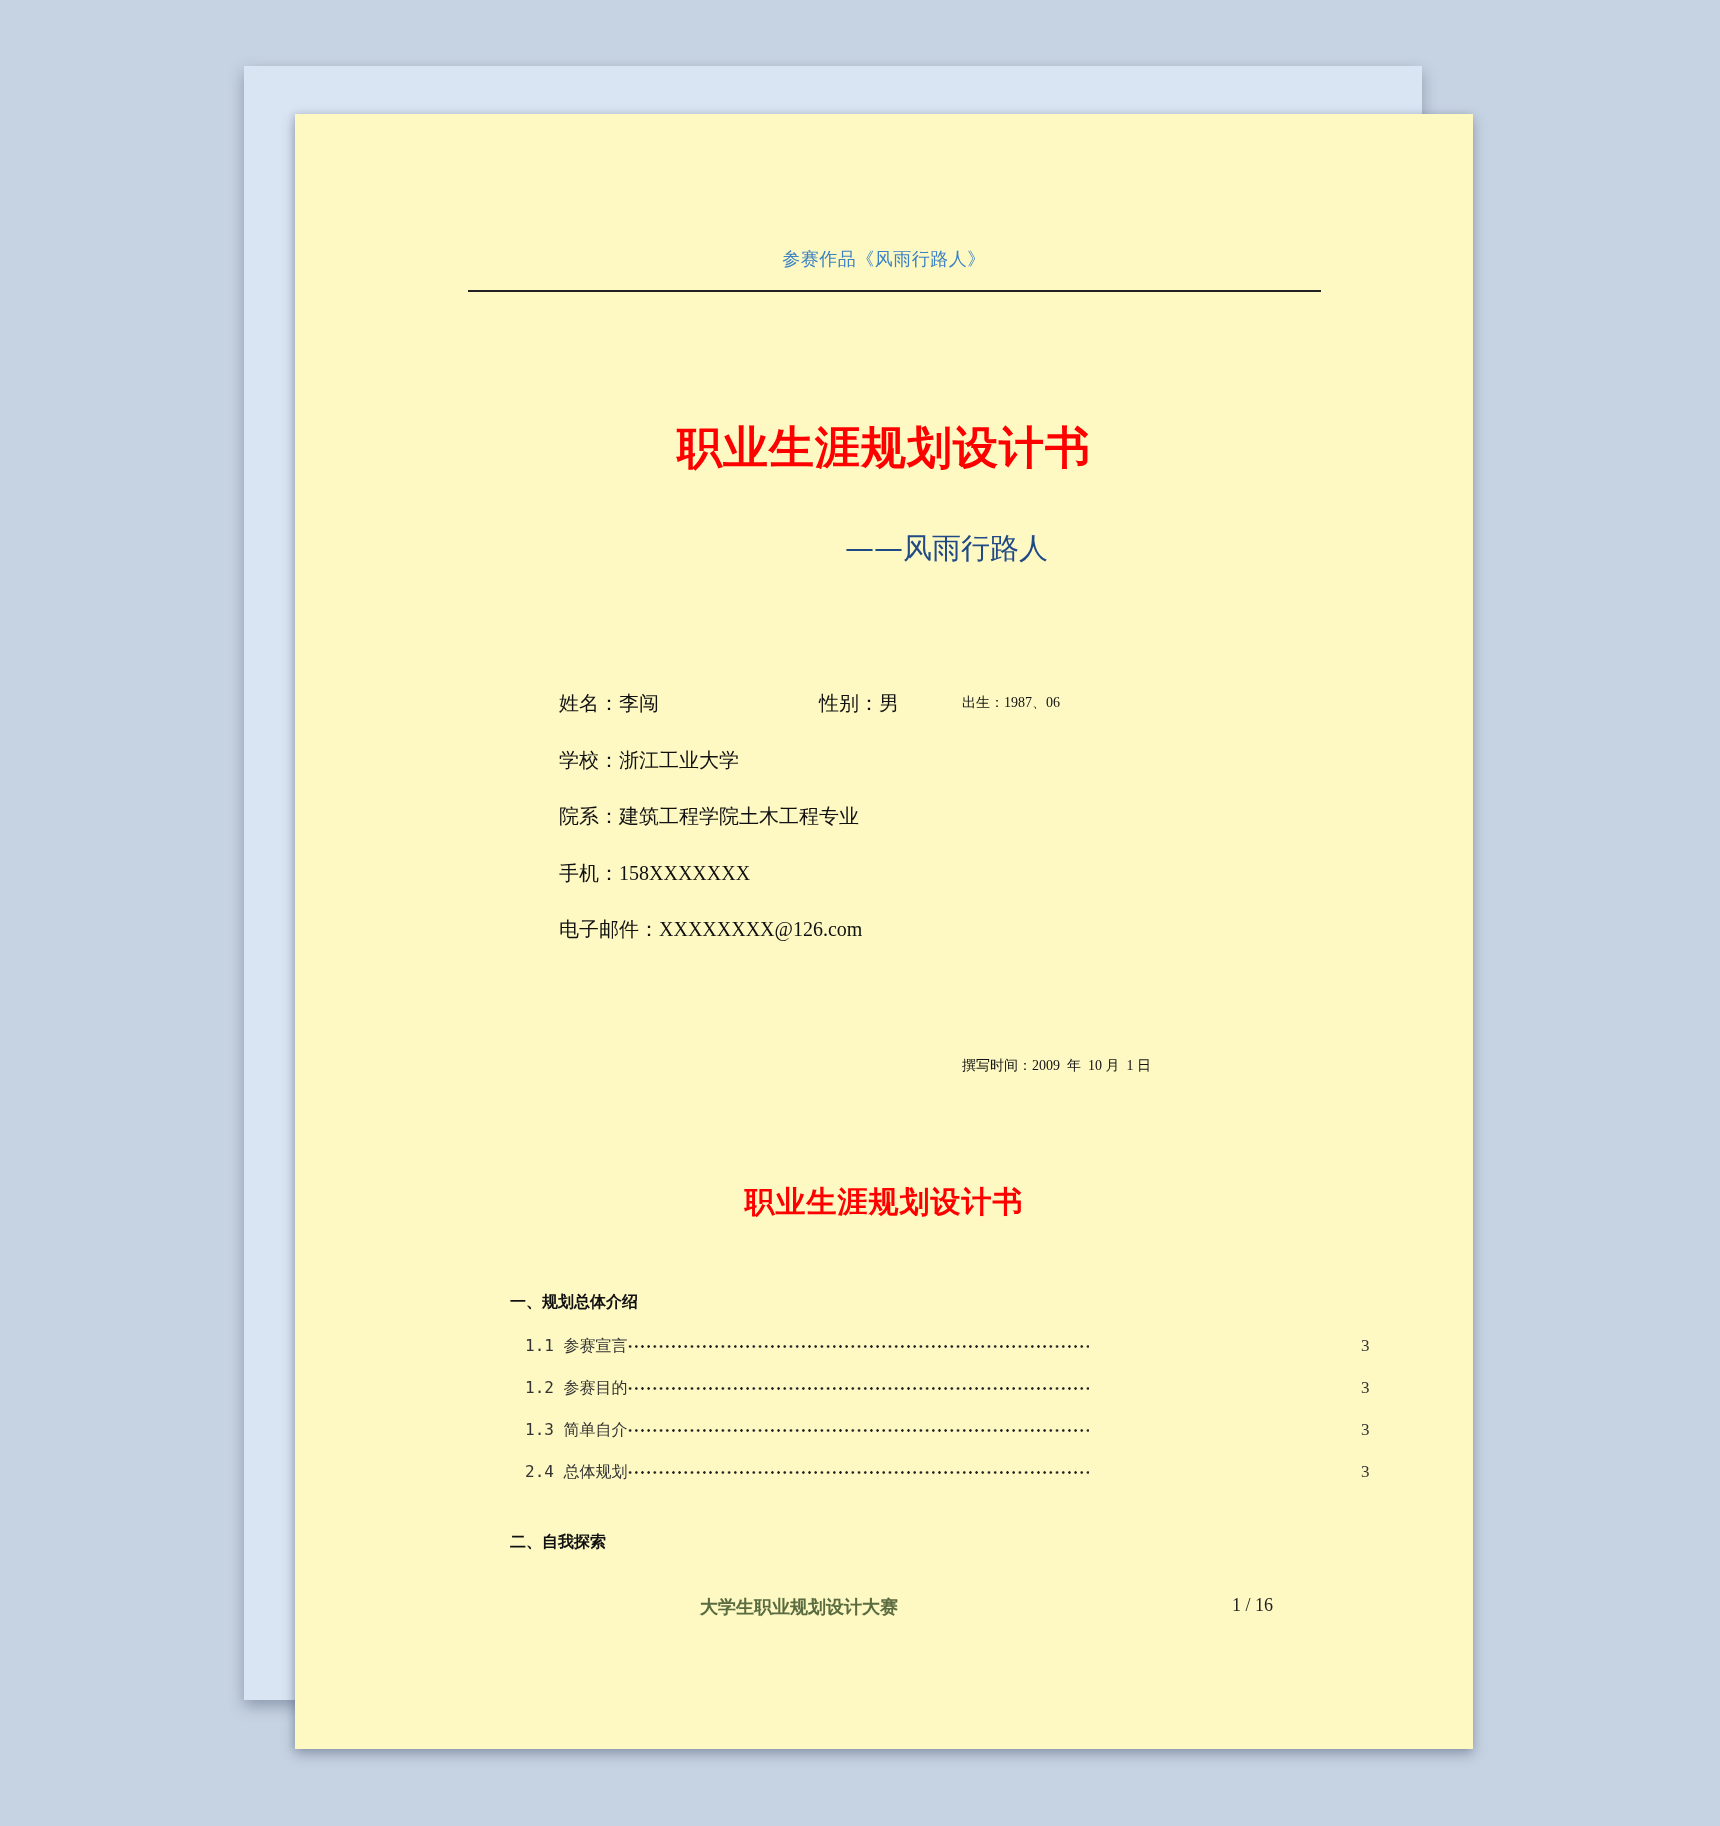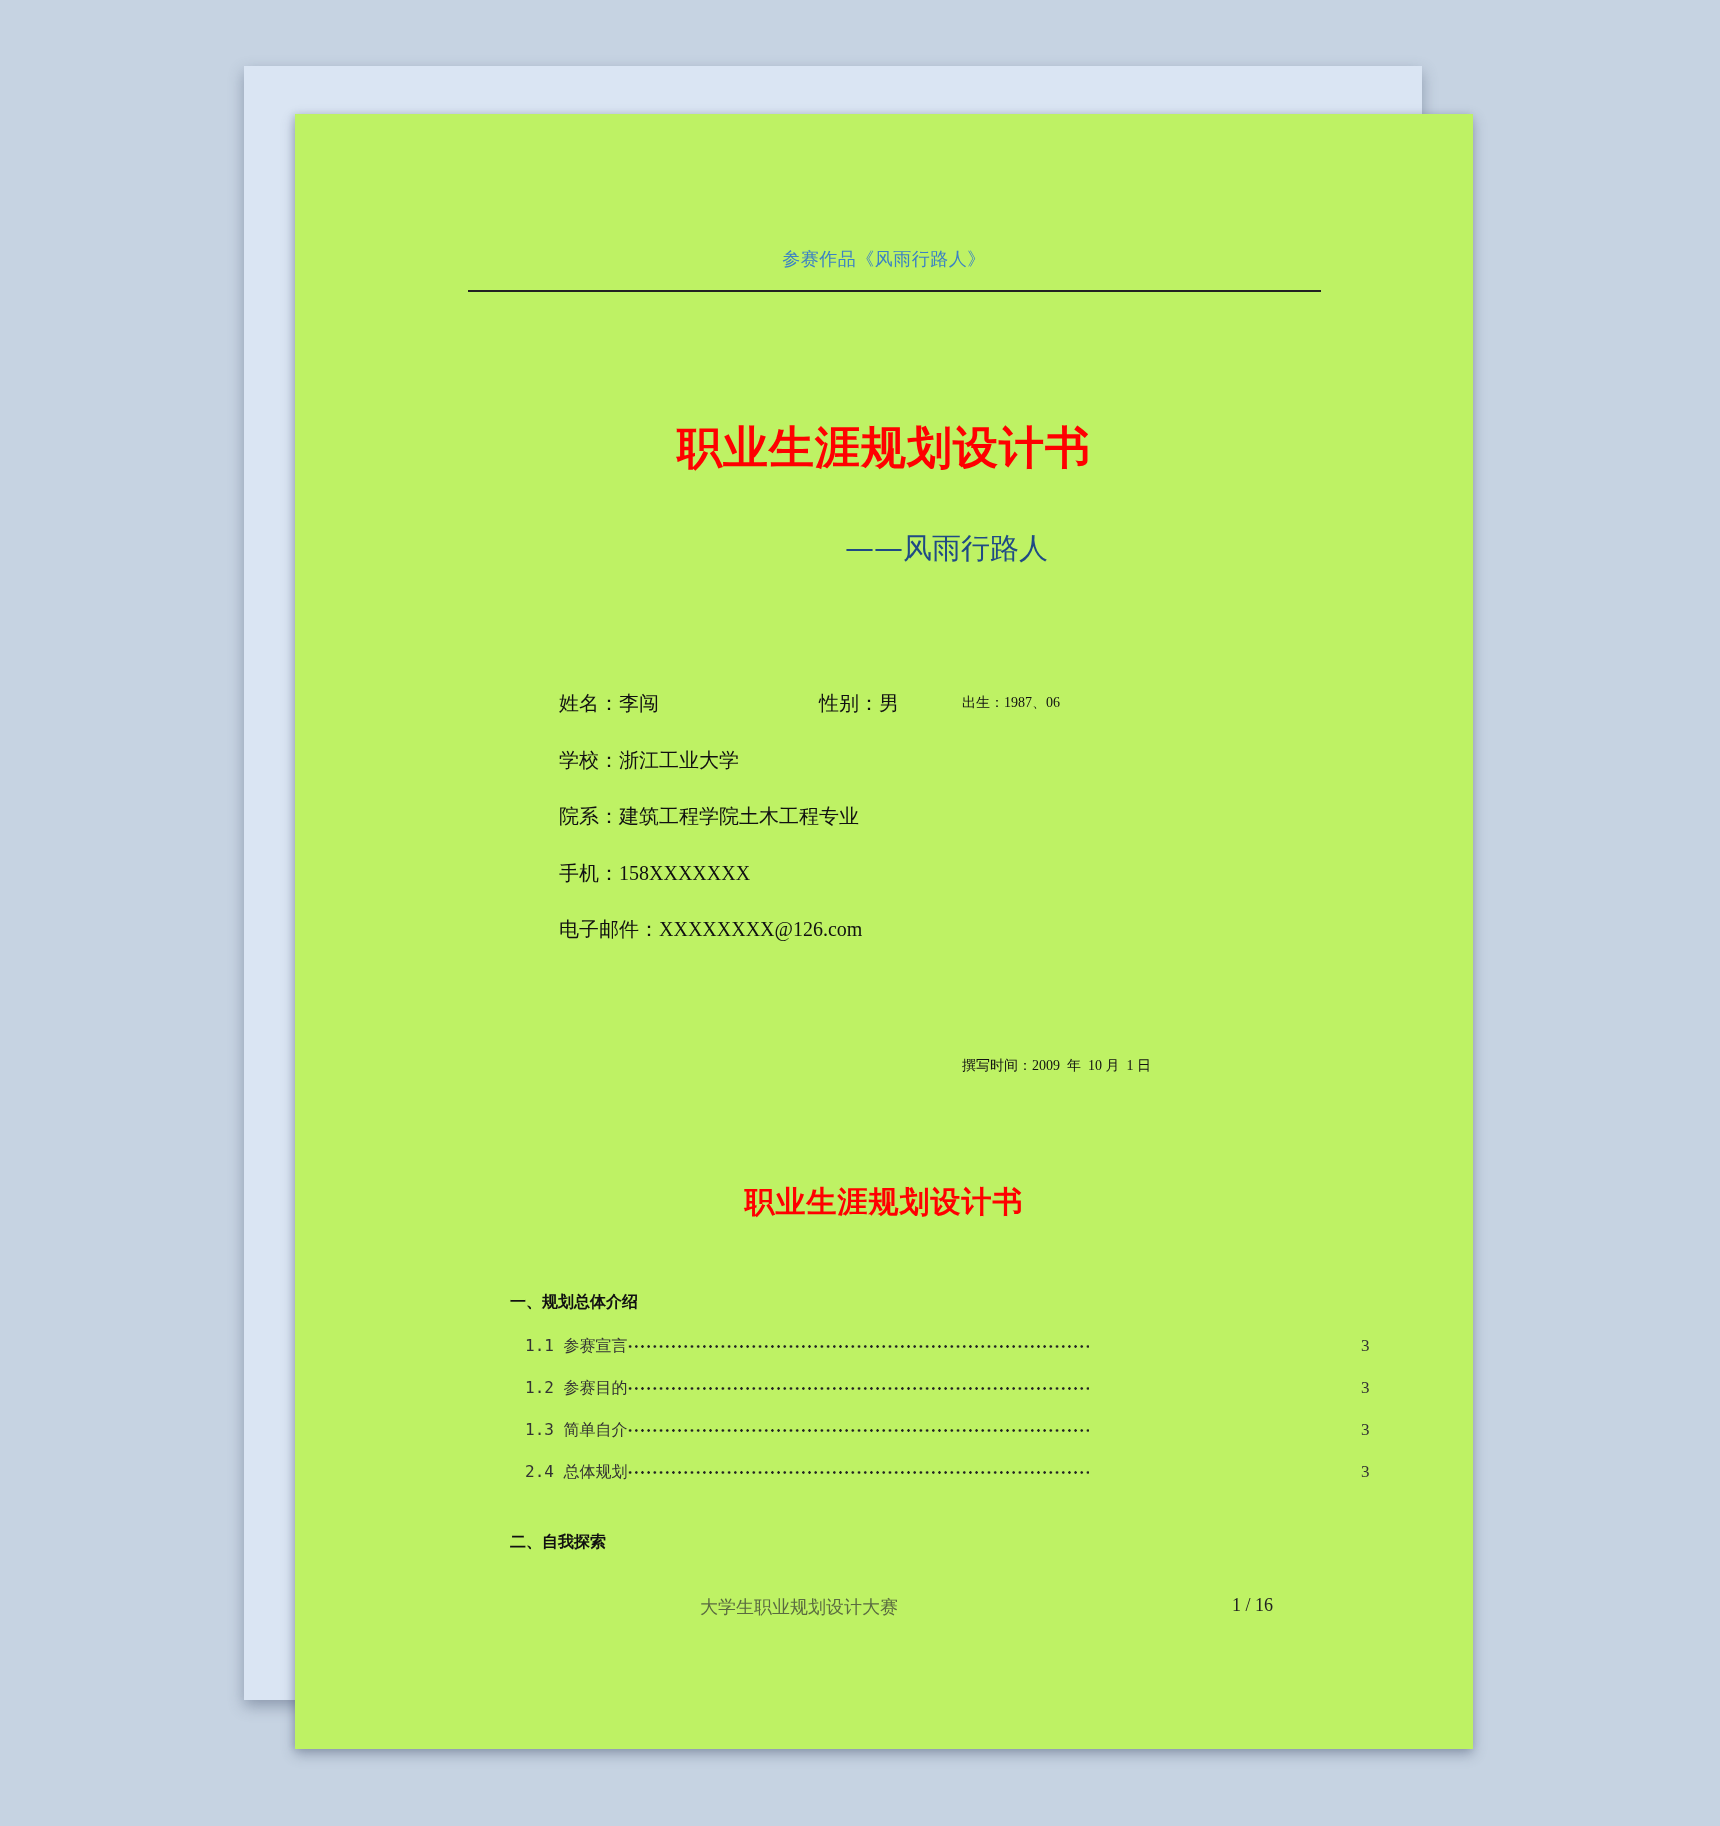--- a/index.html
+++ b/index.html
@@ -22,21 +22,21 @@
       height: 1634px;
       background: #dae5f3;
       box-shadow: 0 6px 14px rgba(70, 85, 110, 0.45);
     }
     .front-page {
       position: absolute;
       left: 295px;
       top: 114px;
       width: 1178px;
       height: 1635px;
-      background: #bef264;
+      background: #fef9c3;
       box-shadow: 0 5px 12px rgba(70, 85, 110, 0.45), -2px 0 6px rgba(70,85,110,0.15);
     }
     
     .hdr-text {
       position: absolute;
       left: 0;
       width: 100%;
       top: 133px;
       text-align: center;
       font-size: 18px;
@@ -153,20 +153,21 @@
     .tr1 { top: 1222px; }
     .tr2 { top: 1264px; }
     .tr3 { top: 1306px; }
     .tr4 { top: 1348px; }
     .footer-left {
       position: absolute;
       left: 405px;
       top: 1481px;
       font-size: 18px;
       color: #5a6b40;
+      font-weight: bold;
     }
     .footer-right {
       position: absolute;
       left: 937px;
       top: 1481px;
       font-size: 18px;
       color: #222;
     }
   </style>
 </head>

